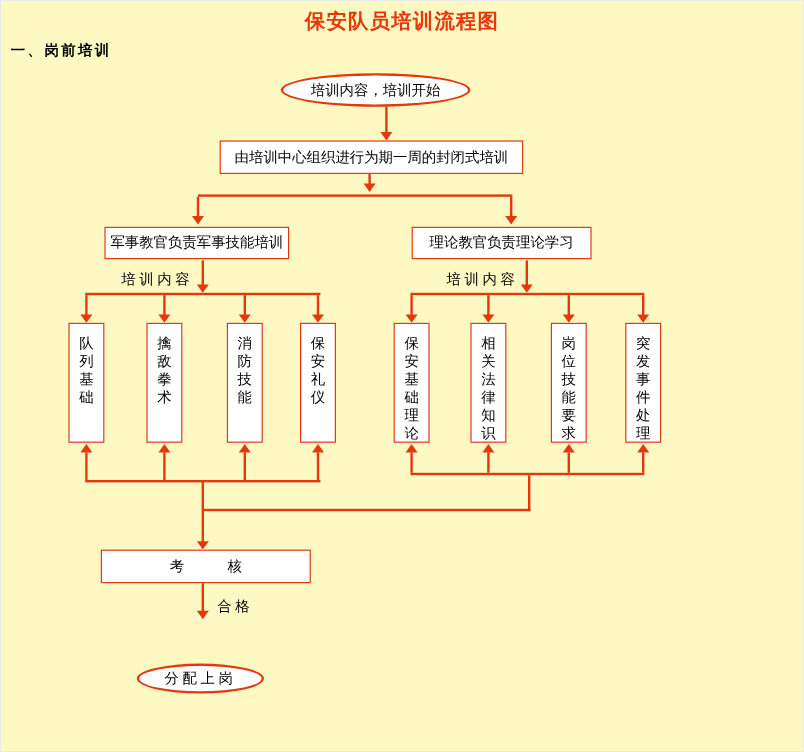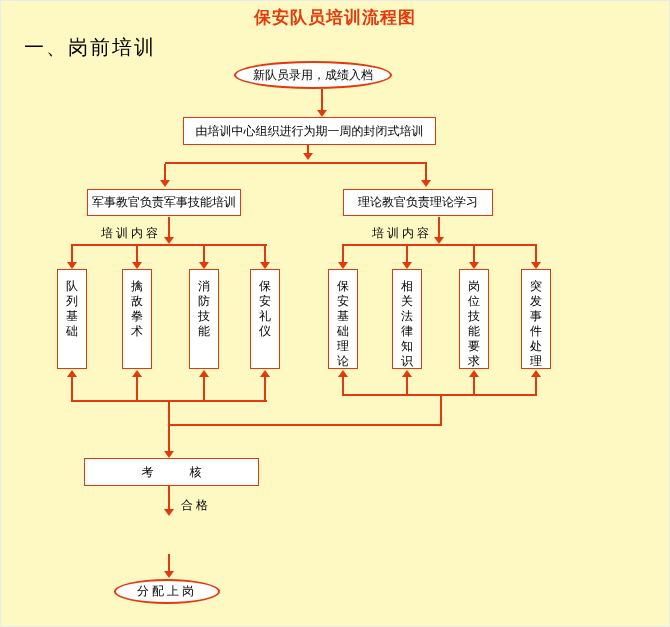--- a/index.html
+++ b/index.html
@@ -7,21 +7,21 @@
   .page {
     position:relative; width:670px; height:627px; overflow:hidden;
     background:#fef9c3; border:1px solid #e8ecef; box-sizing:border-box;
     font-family:"Liberation Sans","DejaVu Sans",sans-serif; color:var(--text-c);
   }
   .title {
     position:absolute; left:0; top:5px; width:100%; text-align:center;
     font-size:17px; font-weight:bold; letter-spacing:1px; color:var(--title-c);
   }
   .heading {
-    position:absolute; left:23px; top:33px; font-size:20px; font-weight:normal;
+    position:absolute; left:8px; top:33px; font-size:12px; font-weight:bold;
     letter-spacing:2px; color:var(--text-c);
     font-family:"Liberation Serif","DejaVu Serif",serif;
   }
   .node {
     position:absolute; box-sizing:border-box; background:#fff;
     display:flex; align-items:center; justify-content:center;
     font-size:12px; color:var(--text-c); white-space:nowrap;
   }
   .rect { border:1px solid var(--acc); }
   .oval { border:2px solid var(--acc); border-radius:50%; }
@@ -43,21 +43,21 @@
   .ls2 { letter-spacing:2px; }
 </style>
 </head>
 <body>
 
 <div class="page">
 
   <div class="title">保安队员培训流程图</div>
   <div class="heading">一、岗前培训</div>
 
-  <div class="node oval" style="left:233px;top:60px;width:158px;height:28px;">新队员录用，成绩入档</div>
+  <div class="node oval" style="left:233px;top:60px;width:158px;height:28px;">培训内容，培训开始</div>
   <div class="ln" style="left:320px;top:88px;height:22px;"></div>
   <div class="ad" style="left:316px;top:109px;"></div>
 
   <div class="node rect" style="left:182px;top:116px;width:253px;height:28px;">由培训中心组织进行为期一周的封闭式培训</div>
   <div class="ln" style="left:306px;top:144px;height:10px;"></div>
   <div class="ad" style="left:302px;top:152px;"></div>
 
   <div class="ln" style="left:164px;top:161px;width:262px;"></div>
   <div class="ln" style="left:163px;top:163px;height:17px;"></div>
   <div class="ad" style="left:159px;top:179px;"></div>
@@ -178,15 +178,15 @@
   <div class="ad" style="left:163px;top:450px;"></div>
 
   <div class="node rect" style="left:83px;top:457px;width:175px;height:28px;">考　　　核</div>
   <div class="ln" style="left:167px;top:485px;height:24px;"></div>
   <div class="ad" style="left:163px;top:508px;"></div>
   <div class="label" style="left:180px;top:497px;">合格</div>
 
   <div class="ln" style="left:167px;top:553px;height:18px;"></div>
   <div class="ad" style="left:163px;top:570px;"></div>
 
-  <div class="node oval" style="left:113px;top:578px;width:106px;height:25px;letter-spacing:3px;">分配上岗</div>
+  <div class="node oval" style="left:113px;top:552px;width:106px;height:25px;letter-spacing:3px;">分配上岗</div>
 
 </div>
 
 </body></html>

